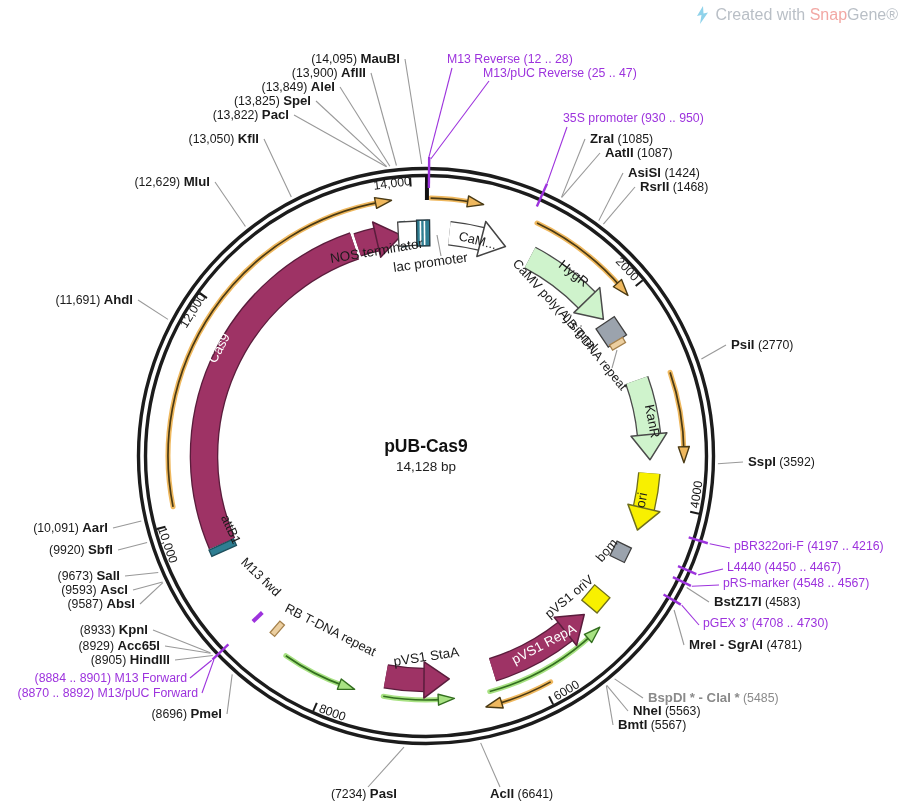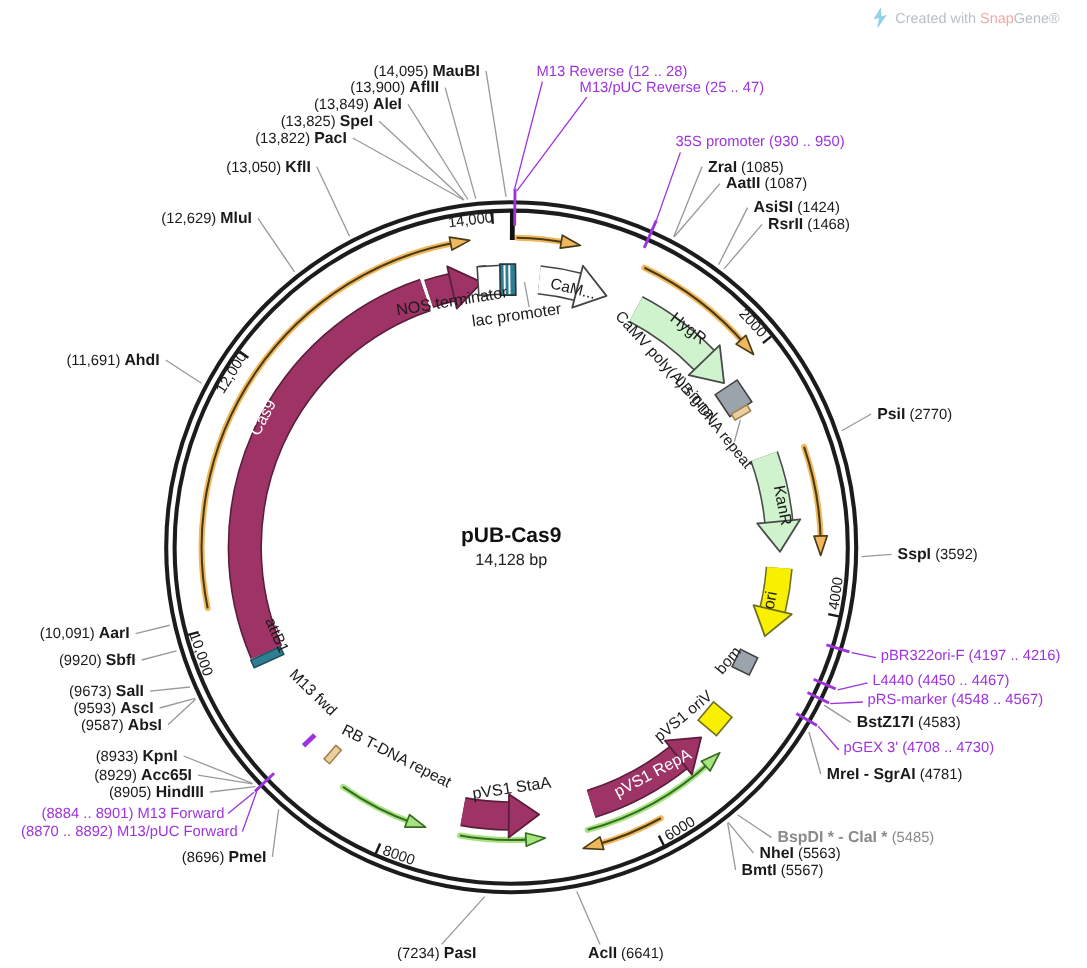--- a/index.html
+++ b/index.html
@@ -1,19 +1,19 @@
 <!DOCTYPE html>
 <html><head>
 <meta charset="utf-8">
 <style>
   html,body{margin:0;padding:0;background:#ffffff;}
   .stage{position:relative;width:906px;height:807px;background:#ffffff;overflow:hidden;
          font-family:"Liberation Sans", sans-serif;}
-  .watermark{position:absolute;top:6px;right:23px;display:flex;align-items:center;gap:5px;
-             font-size:12px;color:#b9bfc6;user-select:none;}
+  .watermark{position:absolute;top:6px;right:8px;display:flex;align-items:center;gap:5px;
+             font-size:16px;color:#b9bfc6;user-select:none;}
   .watermark .snap{color:#f2a8a4;}
   .watermark .gene{color:#b9bfc6;}
   svg text{font-family:"Liberation Sans", sans-serif;}
 </style>
 </head>
 <body>
 
 <div class="stage">
   <div class="watermark">
     <svg width="15" height="18" viewBox="0 0 15 18">

